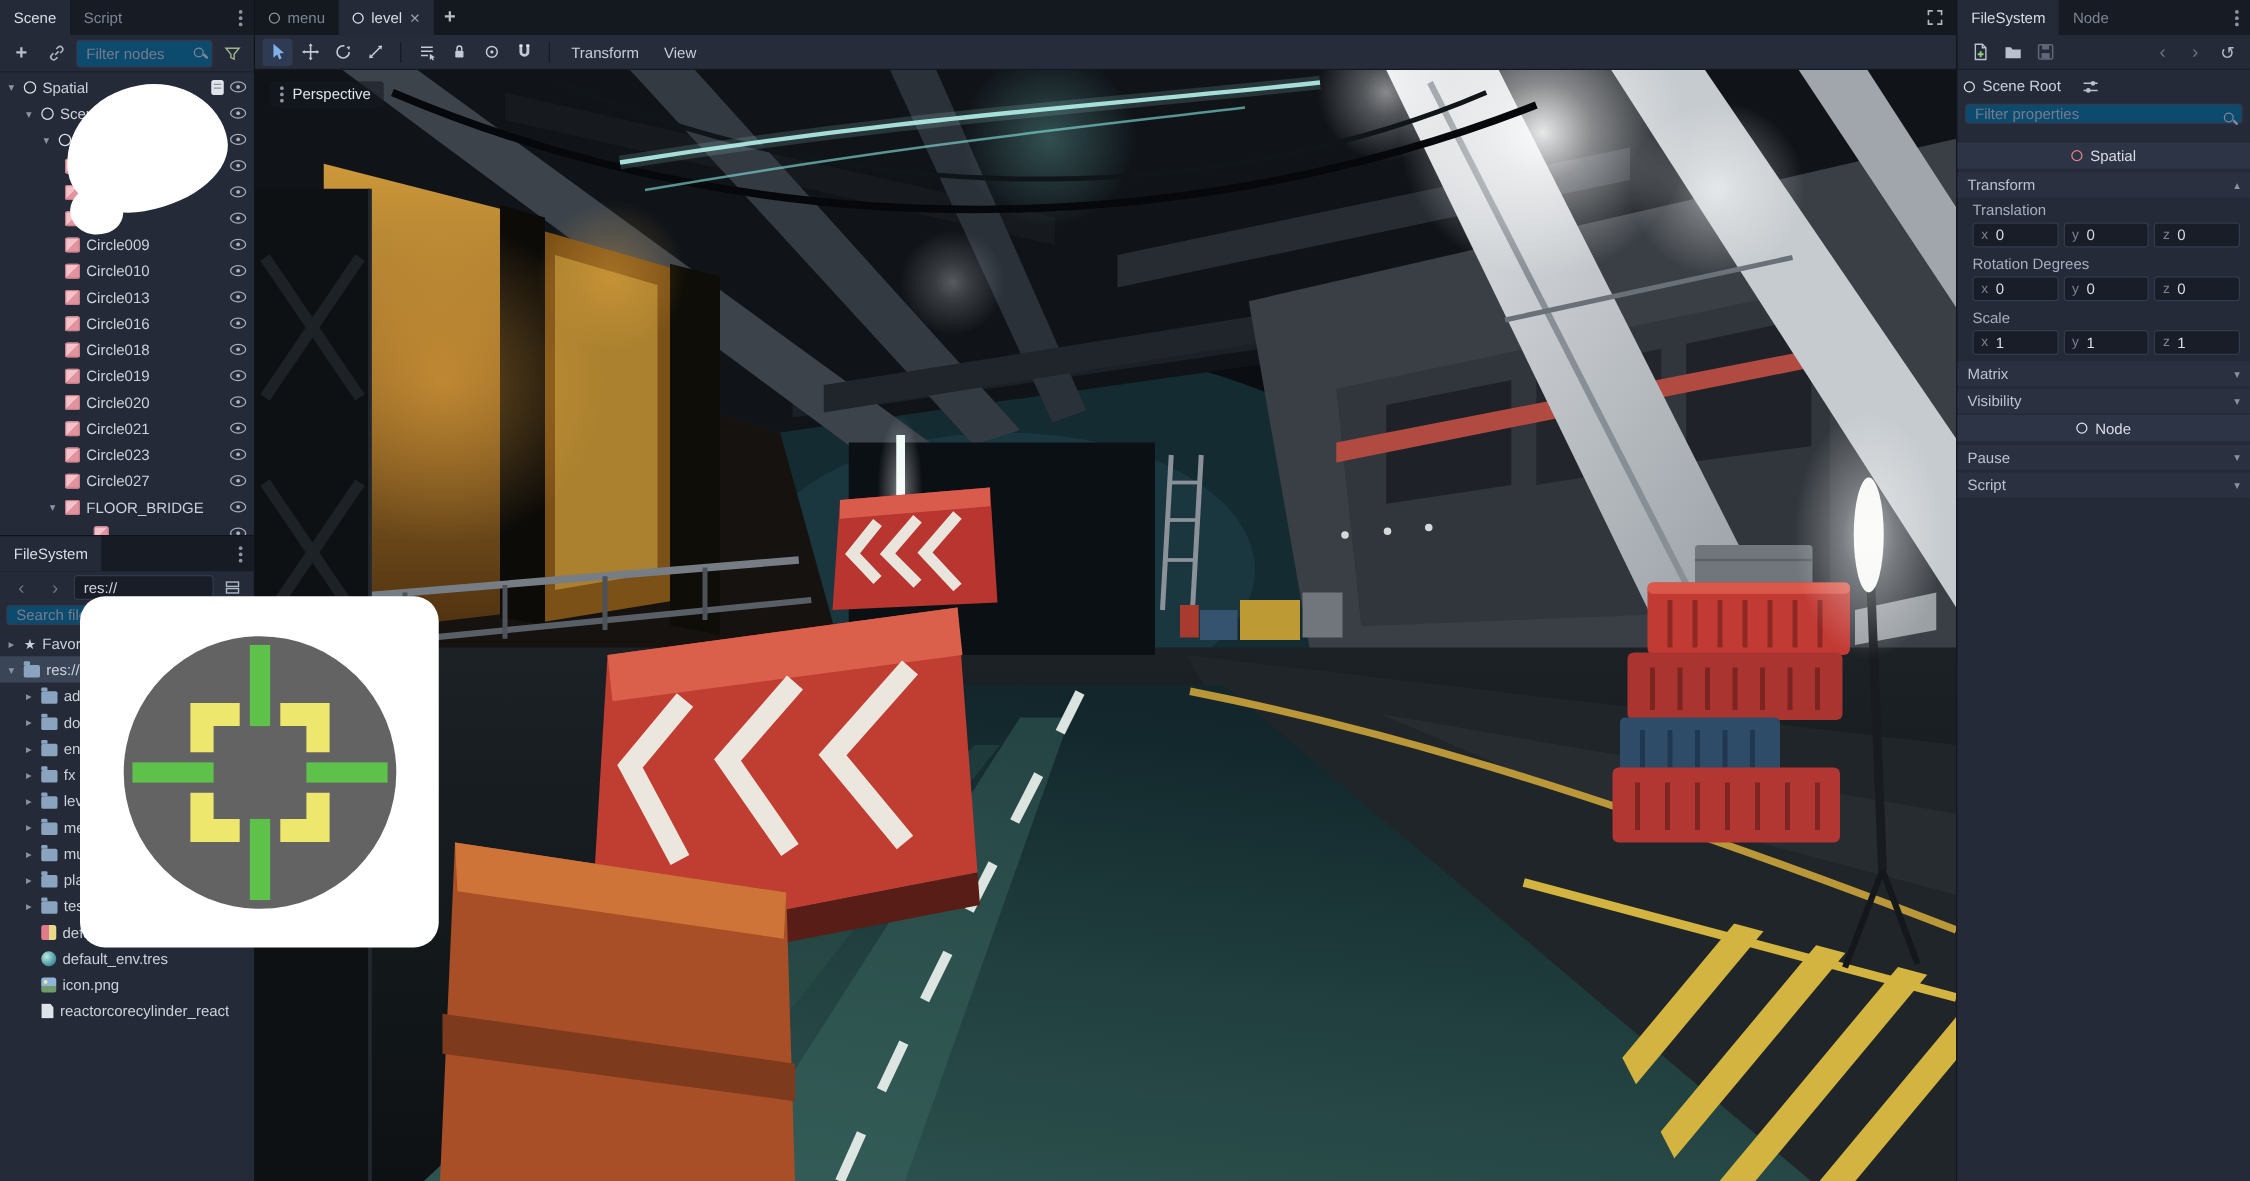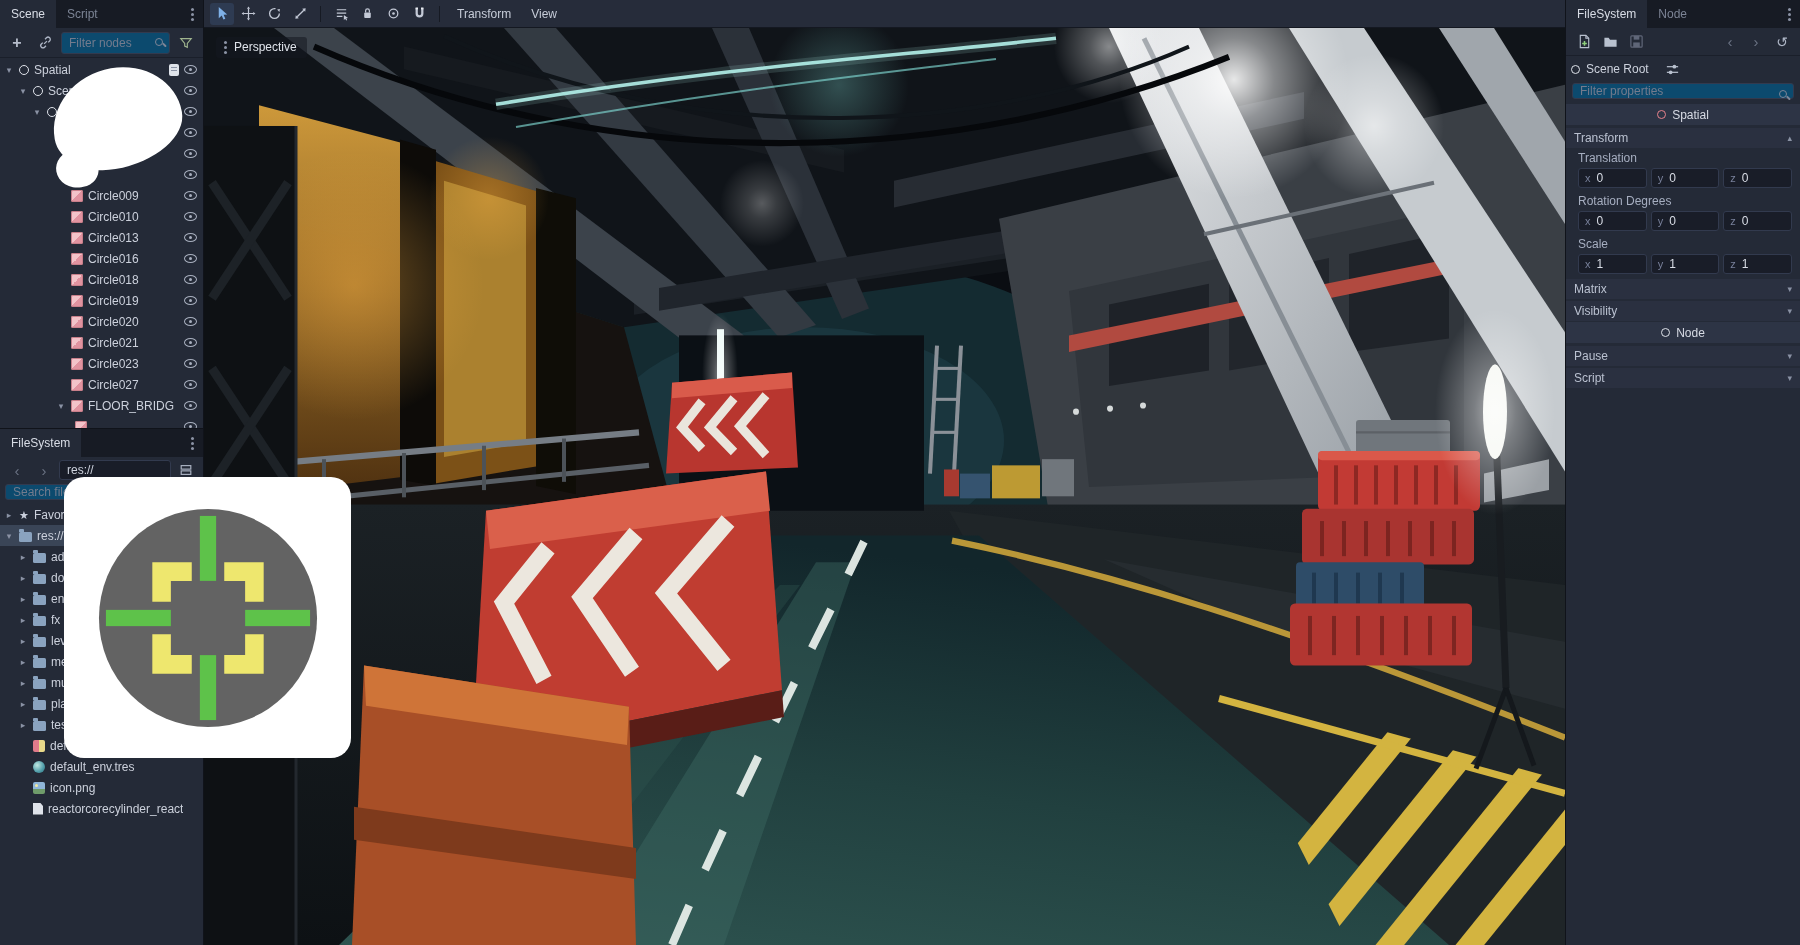--- a/index.html
+++ b/index.html
@@ -38,21 +38,21 @@
   .tree{flex:1;overflow:hidden;background:#242a37;padding-top:1px}
   .row{height:21px;display:flex;align-items:center;gap:5px;padding-right:6px}
   .row.sel{background:#3a4557}
   .row .lbl{white-space:nowrap;color:#ccd1dc;overflow:hidden}
   .row .sp{flex:1}
   .arrow{width:10px;text-align:center;color:#8a92a4;font-size:9px;flex:0 0 auto}
   .arrow.d::before{content:"▾"}
   .arrow.r::before{content:"▸"}
   .arrow.none{visibility:hidden}
   .i0{padding-left:4px}.i1{padding-left:18px}.i2{padding-left:32px}
-  .i3{padding-left:56px}.i4{padding-left:60px}
+  .i3{padding-left:37px}.i4{padding-left:60px}
 
   
   .ring{width:10px;height:10px;border:1.6px solid #dfe3ea;border-radius:50%;flex:0 0 auto}
   .ring.pink{border-color:#e8838d}
   .ring.sm{width:9px;height:9px;border-width:1.4px}
   .ring.dim{border-color:#8f97a8}
   .mesh{width:12px;height:12px;border-radius:2px;flex:0 0 auto;
     background:linear-gradient(135deg,#f3c3c9 0 50%,#e193a0 50%);
     box-shadow:inset 0 0 0 1px #c97f8a}
   .eye{width:13px;height:9px;border:1.3px solid #a9b0bf;border-radius:50%;position:relative;flex:0 0 auto}
@@ -99,21 +99,21 @@
   .viewport > svg{position:absolute;inset:0;width:100%;height:100%}
   .persp{position:absolute;top:9px;left:12px;display:flex;align-items:center;gap:7px;
     background:rgba(20,24,32,.55);padding:3px 10px 4px 8px;border-radius:3px;color:#dfe3ea;z-index:5}
 
   
   #inspector{right:0;top:0;width:235px;height:945px;border-left:1px solid #10131a}
   .insp-toolbar{height:28px;display:flex;align-items:center;gap:2px;padding:0 6px;
     border-bottom:1px solid #1a1f2a;flex:0 0 auto}
   .insp-toolbar .sp{flex:1}
   .objrow{height:26px;display:flex;align-items:center;gap:6px;padding:0 5px;flex:0 0 auto}
-  .filterrow{padding:1px 6px 5px;flex:0 0 auto}
+  .filterrow{padding:1px 6px 15px;flex:0 0 auto}
   .classhdr{height:21px;margin-bottom:2px;background:#2d3445;display:flex;align-items:center;
     justify-content:center;gap:6px;color:#d7dbe4;flex:0 0 auto}
   .sechdr{height:20px;margin:1px 0;background:#2a3040;display:flex;align-items:center;
     padding:0 8px;color:#bac1d0;flex:0 0 auto}
   .chev{margin-left:auto;color:#8a92a4;font-size:9px}
   .chev.up::before{content:"▴"}
   .chev.down::before{content:"▾"}
   .plabel{height:18px;display:flex;align-items:center;padding-left:12px;color:#a6aec0;flex:0 0 auto}
   .vecrow{display:flex;gap:4px;padding:1px 8px 4px 12px;flex:0 0 auto}
   .vfield{flex:1;height:20px;background:#191d28;border:1px solid #323a4e;border-radius:3px;
@@ -398,20 +398,37 @@
       </div>
       <div class="row i1">
         <span class="arrow none"></span>
         <span class="ic-doc"></span>
         <span class="lbl">reactorcorecylinder_react</span>
       </div>
     </div>
   </aside>
 
   <main id="center">
+    <div class="scene-tabs">
+      <div class="tab">
+        <span class="ring sm dim"></span>
+        <span>menu</span>
+      </div>
+      <div class="tab active">
+        <span class="ring sm"></span>
+        <span>level</span>
+        <span class="g-close"></span>
+      </div>
+      <div class="newtab-btn g-plus"></div>
+      <div class="expand-btn">
+        <svg width="14" height="14" viewBox="0 0 16 16" fill="none" stroke="#aeb6c6" stroke-width="1.5">
+          <path d="M2 6 V2 H6 M10 2 H14 V6 M14 10 V14 H10 M6 14 H2 V10"></path>
+        </svg>
+      </div>
+    </div>
 
     <div class="vp-toolbar">
       <span class="tool-btn active">
         <svg width="15" height="15" viewBox="0 0 16 16">
           <path d="M4 1 L4 13 L7.2 10.2 L9 14.5 L11 13.5 L9.2 9.4 L13 9 Z" fill="#7fb1e8"></path>
         </svg>
       </span>
       <span class="tool-btn">
         <svg width="15" height="15" viewBox="0 0 16 16" stroke="#c3c9d6" stroke-width="1.3">
           <path d="M8 2.6 V13.4 M2.6 8 H13.4" fill="none"></path>

